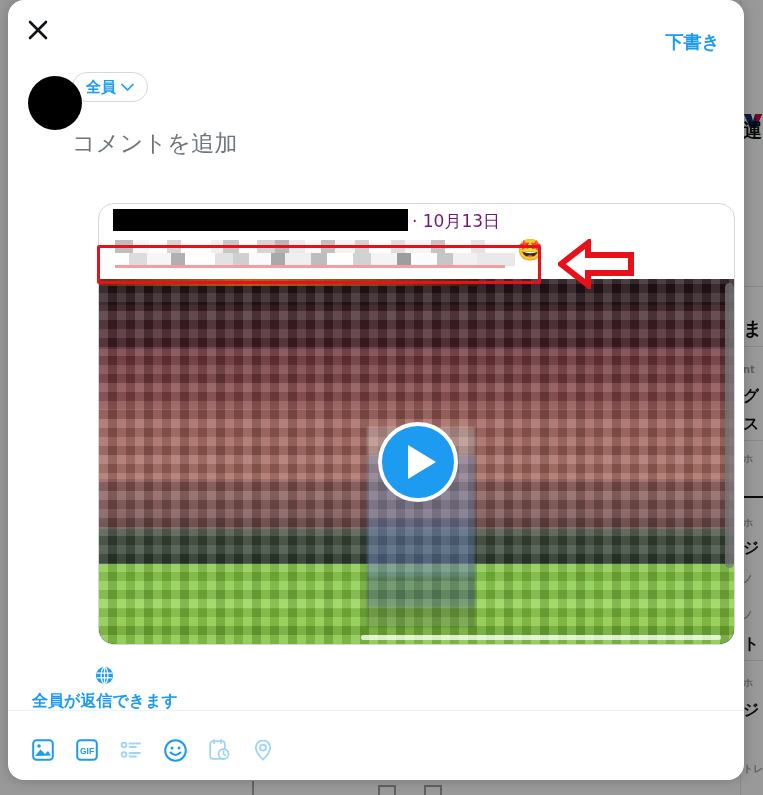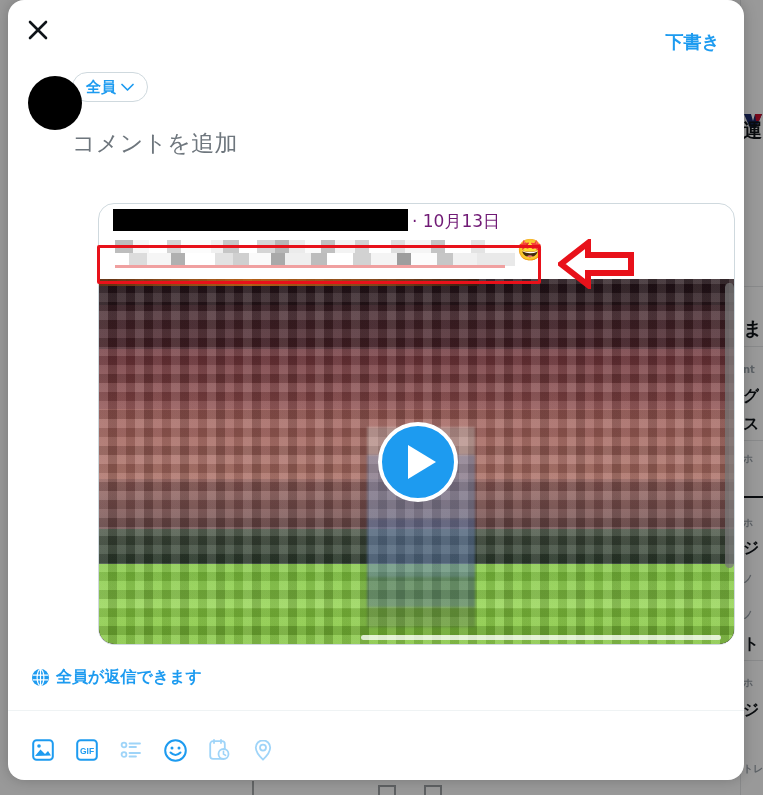--- a/index.html
+++ b/index.html
@@ -368,20 +368,21 @@
     position: absolute;
     left: 24px; top: 667px;
     display: flex;
     align-items: center;
     gap: 7px;
     color: #1d9bf0;
     font-size: 16px;
     font-weight: 700;
     font-family: "DejaVu Sans", sans-serif;
     cursor: pointer;
+    flex-direction: column;
   }
   .reply-scope svg { display: block; }
 
   .divider {
     position: absolute;
     left: 0; top: 710px;
     width: 736px; height: 1px;
     background: #eff3f4;
   }
 

